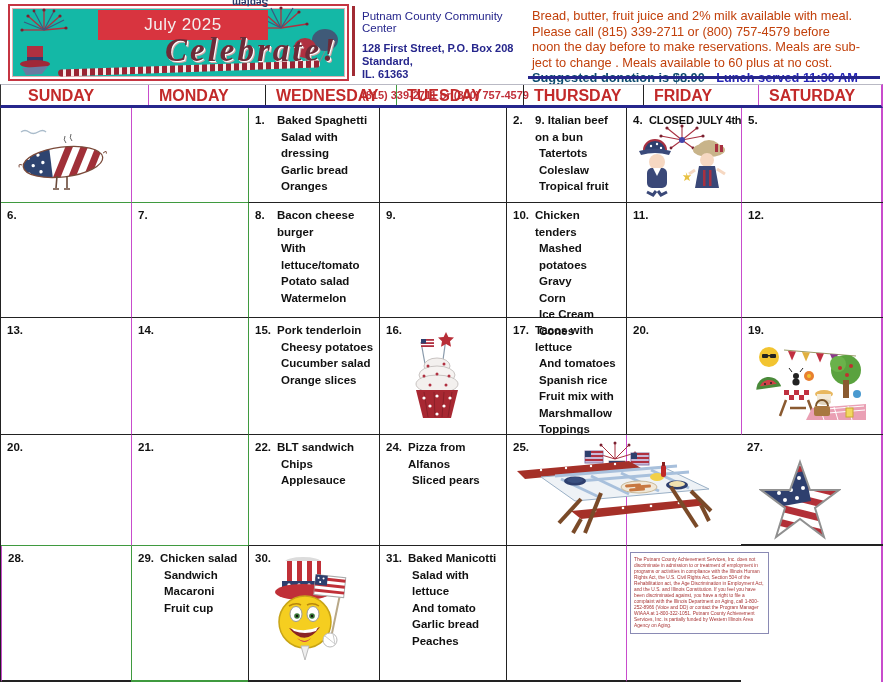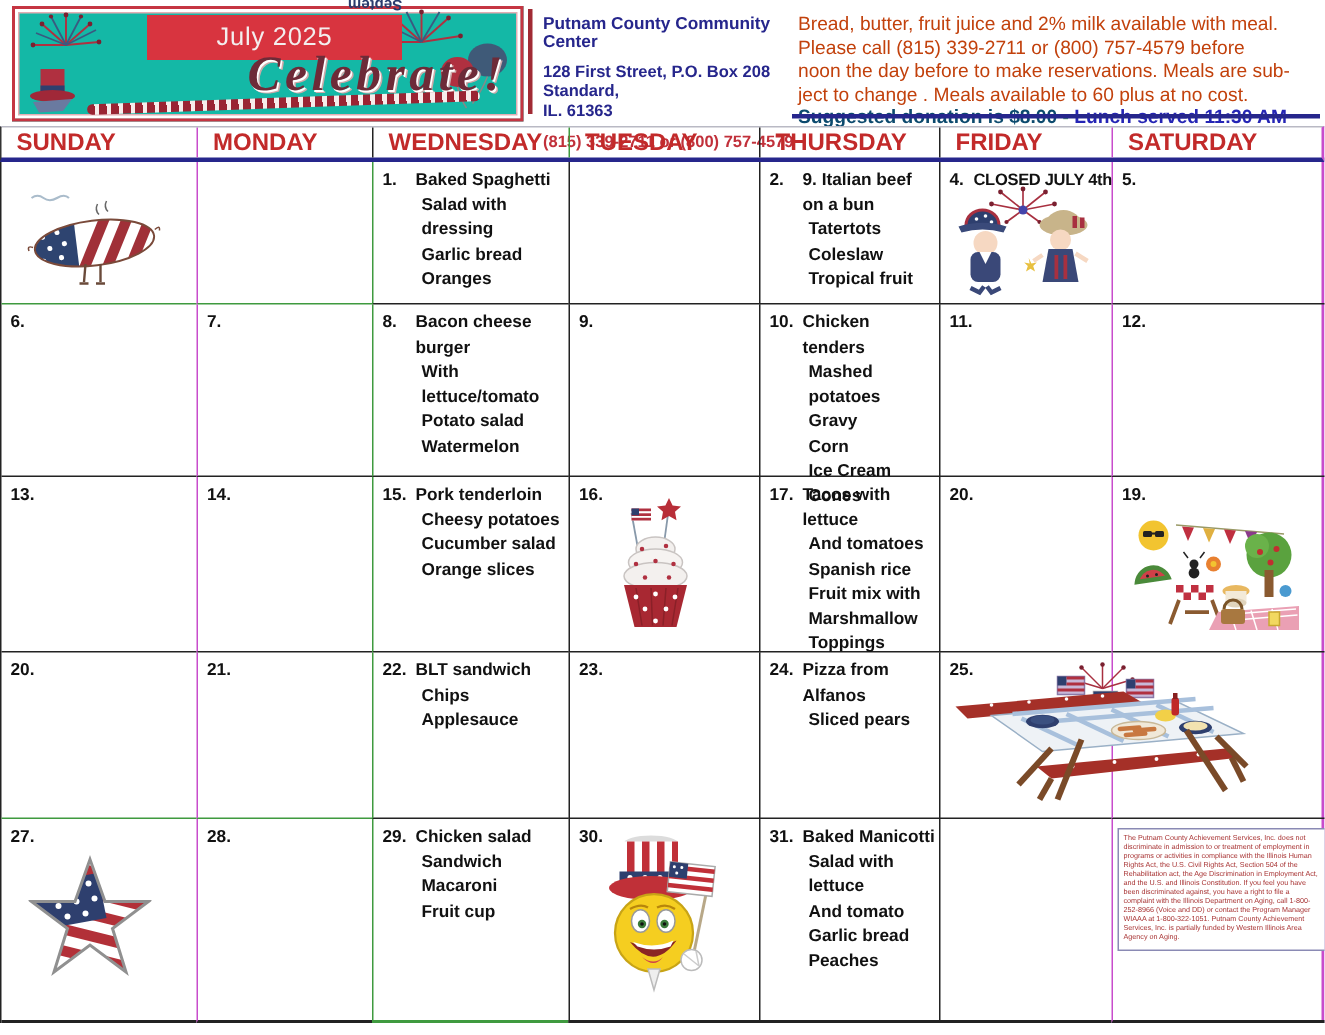--- a/index.html
+++ b/index.html
@@ -18,36 +18,36 @@
              color:#6d2b38;letter-spacing:3px;text-shadow:1px 1px 0 #fff,2px 2px 0 #caa;}
   .garland{position:absolute;left:48px;bottom:7px;width:262px;height:7px;border-radius:4px;transform:rotate(-2deg);
            background:repeating-linear-gradient(90deg,#9a2433 0 5px,#f7eceb 5px 8px);}
   .burst-left{position:absolute;left:6px;top:2px;}
   .burst-right{position:absolute;right:34px;top:0;}
   .balloons{position:absolute;right:2px;top:20px;}
   .hat{position:absolute;left:8px;top:38px;}
 
   .center-info{position:absolute;left:352px;top:6px;width:172px;height:70px;
                border-left:3px solid #a12b34;padding-left:7px;}
-  .center-name{color:#26268c;font-weight:bold;font-size:11.5px;margin-top:4px;}
+  .center-name{color:#26268c;font-weight:normal;font-size:11.5px;margin-top:4px;}
   .center-addr{color:#26268c;font-weight:bold;font-size:11px;margin-top:8px;line-height:13px;}
   .center-phone{color:#c1303a;font-weight:bold;font-size:11px;margin-top:8px;}
 
   .notice{position:absolute;left:532px;top:8px;width:348px;}
   .notice-line{color:#c2410c;font-weight:normal;font-size:12.8px;line-height:15.5px;}
   .notice-bottom{font-weight:bold;font-size:12.8px;line-height:15.5px;}
   .donation{color:#0c4a6e;}
   .dash{color:#4a9a6a;}
   .lunch{color:#2525b5;}
   .header-rule{position:absolute;left:528px;top:76px;width:352px;height:3px;background:#26268c;}
 
   
   .weekday-row{position:absolute;left:0;top:84px;width:883px;height:24px;display:grid;
                grid-template-columns:130px 117px 131px 127px 120px 115px 143px;
-               border-top:1px solid #b9b9c4;border-bottom:3px solid #26268c;border-left:1px solid #333;border-right:2px solid #c84ccc;box-sizing:border-box;}
+               border-top:1px solid #b9b9c4;border-bottom:3px solid #26268c;border-left:1px solid #333;border-right:2px solid #c84ccc;box-sizing:border-box;padding-left:17px;}
   .wcell{color:#c22a2a;font-weight:bold;font-size:16px;padding:2px 0 0 10px;white-space:nowrap;overflow:hidden;}
   .wc1{border-left:1px solid #c84ccc;}
   .wc2{border-left:1px solid #3f9a3f;}
   .wc3,.wc4,.wc5{border-left:1px solid #222;}
   .wc6{border-left:1px solid #c84ccc;}
 
   
   .grid{position:absolute;left:0;top:108px;width:883px;height:574px;display:grid;
         grid-template-columns:130px 117px 131px 127px 120px 115px 143px;
         grid-template-rows:95px 115px 117px 111px 136px;
@@ -499,25 +499,20 @@
       </div>
     </div>
     <div class="cell r3 c2">
       <div class="cell-head">
         <span class="num">22.</span>
         <span class="item0">BLT sandwich</span>
       </div>
       <div class="item">Chips</div>
       <div class="item">Applesauce</div>
     </div>
-    <div class="cell r3 c3">
-      <div class="cell-head">
-        <span class="num">23.</span>
-      </div>
-    </div>
     <div class="cell r3 c4">
       <div class="cell-head">
         <span class="num">24.</span>
         <span class="item0">Pizza from Alfanos</span>
       </div>
       <div class="item">Sliced pears</div>
     </div>
     <div class="cell r3 c5">
       <div class="cell-head">
         <span class="num">25.</span>

